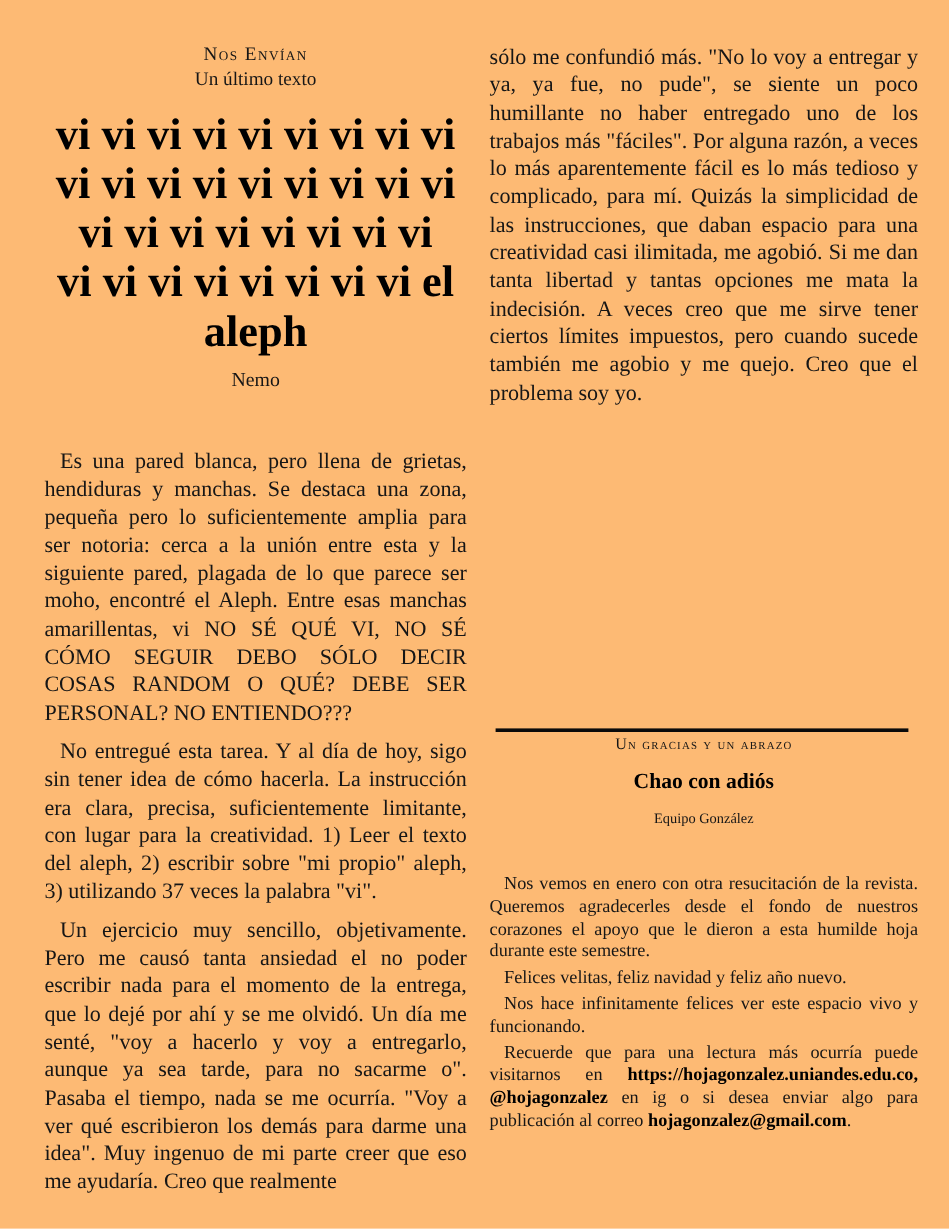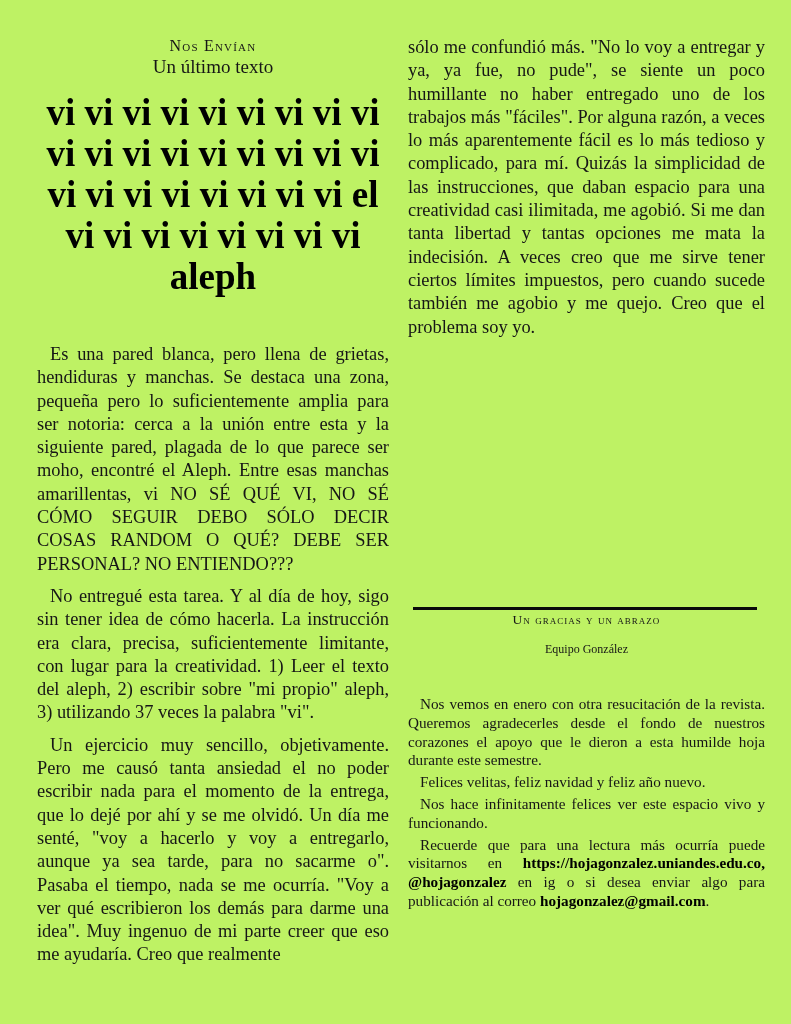--- a/index.html
+++ b/index.html
@@ -1,38 +1,38 @@
 <!DOCTYPE html>
 <html lang="es"><head>
 <meta charset="utf-8">
 <style>
   html, body { margin: 0; padding: 0; background: #ffffff; }
   .page {
     position: relative;
     width: 791px;
     height: 1024px;
-    background: #bef264;
+    background: #fdba74;
     color: #161616;
     font-family: "Liberation Serif", serif;
     overflow: hidden;
   }
   .col { position: absolute; top: 36px; }
   .col-left  { left: 37px;  width: 352px; }
   .col-right { left: 408px; width: 357px; }
 
   .kicker {
     text-align: center;
     font-variant: small-caps;
     letter-spacing: 1.2px;
     font-size: 16px;
     line-height: 19px;
   }
   .subtitle {
     text-align: center;
-    font-size: 19px;
+    font-size: 16px;
     line-height: 22px;
     margin-top: 1px;
   }
   .big-title {
     margin: 14px 0 10px 0;
     text-align: center;
     font-size: 37px;
     font-weight: bold;
     line-height: 41px;
     color: #000000;
@@ -86,37 +86,39 @@
 
 <div class="page">
 
   <div class="col col-left">
     <div class="kicker">Nos Envían</div>
     <div class="subtitle">Un último texto</div>
 
     <h1 class="big-title">
       <span class="title-line">vi vi vi vi vi vi vi vi vi</span>
       <span class="title-line">vi vi vi vi vi vi vi vi vi</span>
+      <span class="title-line">vi vi vi vi vi vi vi vi</span>
       <span class="title-line">vi vi vi vi vi vi vi vi el</span>
-      <span class="title-line">vi vi vi vi vi vi vi vi</span>
       <span class="title-line">aleph</span>
     </h1>
 
+    <div class="byline">Nemo</div>
 
     <p class="body indent first-para">Es una pared blanca, pero llena de grietas, hendiduras y manchas. Se destaca una zona, pequeña pero lo suficientemente amplia para ser notoria: cerca a la unión entre esta y la siguiente pared, plagada de lo que parece ser moho, encontré el Aleph. Entre esas manchas amarillentas, vi NO SÉ QUÉ VI, NO SÉ CÓMO SEGUIR DEBO SÓLO DECIR COSAS RANDOM O QUÉ? DEBE SER PERSONAL? NO ENTIENDO???</p>
     <p class="body indent">No entregué esta tarea. Y al día de hoy, sigo sin tener idea de cómo hacerla. La instrucción era clara, precisa, suficientemente limitante, con lugar para la creatividad. 1) Leer el texto del aleph, 2) escribir sobre "mi propio" aleph, 3) utilizando 37 veces la palabra "vi".</p>
     <p class="body indent">Un ejercicio muy sencillo, objetivamente. Pero me causó tanta ansiedad el no poder escribir nada para el momento de la entrega, que lo dejé por ahí y se me olvidó. Un día me senté, "voy a hacerlo y voy a entregarlo, aunque ya sea tarde, para no sacarme o". Pasaba el tiempo, nada se me ocurría. "Voy a ver qué escribieron los demás para darme una idea". Muy ingenuo de mi parte creer que eso me ayudaría. Creo que realmente</p>
   </div>
 
   <div class="col col-right">
     <p class="body">sólo me confundió más. "No lo voy a entregar y ya, ya fue, no pude", se siente un poco humillante no haber entregado uno de los trabajos más "fáciles". Por alguna razón, a veces lo más aparentemente fácil es lo más tedioso y complicado, para mí. Quizás la simplicidad de las instrucciones, que daban espacio para una creatividad casi ilimitada, me agobió. Si me dan tanta libertad y tantas opciones me mata la indecisión. A veces creo que me sirve tener ciertos límites impuestos, pero cuando sucede también me agobio y me quejo. Creo que el problema soy yo.</p>
 
     <div class="farewell">
       <hr class="divider">
       <div class="kicker small">Un gracias y un abrazo</div>
+      <div class="farewell-title">Chao con adiós</div>
       <div class="byline small">Equipo González</div>
 
       <div class="notes">
 
         <p class="note">Nos vemos en enero con otra resucitación de la revista. Queremos agradecerles desde el fondo de nuestros corazones el apoyo que le dieron a esta humilde hoja durante este semestre.</p>
         <p class="note">Felices velitas, feliz navidad y feliz año nuevo.</p>
         <p class="note">Nos hace infinitamente felices ver este espacio vivo y funcionando.</p>
 
         <p class="note"><span>Recuerde que para una lectura más ocurría puede visitarnos en </span><strong>https://hojagonzalez.uniandes.edu.co, @hojagonzalez</strong><span> en ig o si desea enviar algo para publicación al correo </span><strong>hojagonzalez@gmail.com</strong><span>.</span></p>
       </div>

